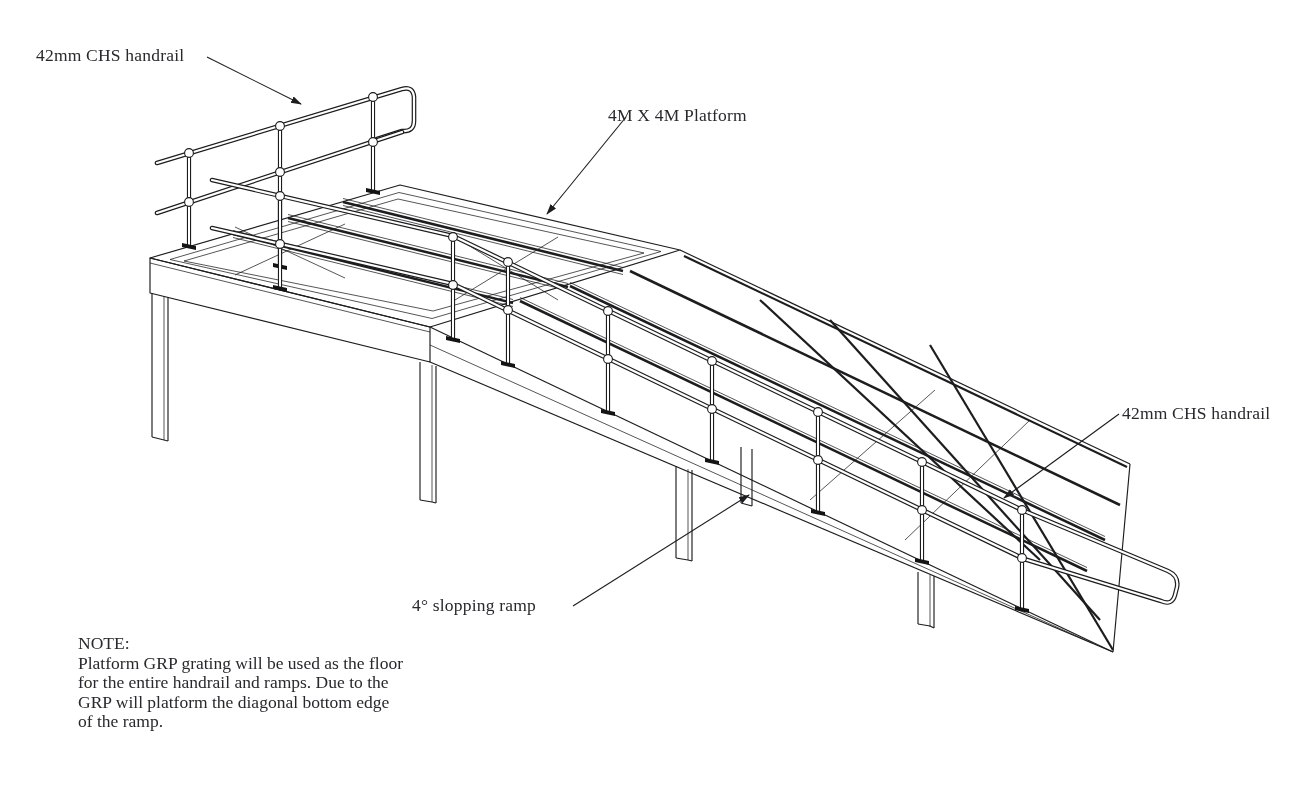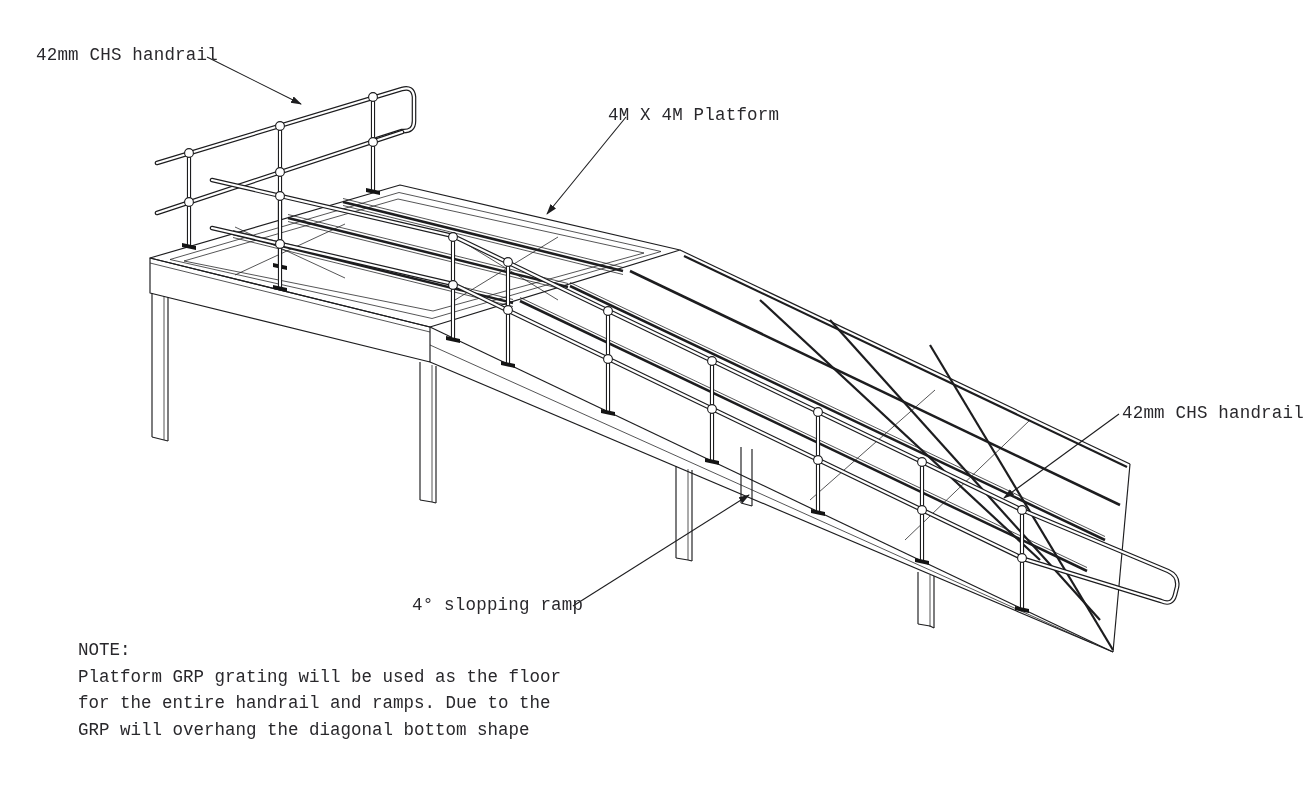--- a/index.html
+++ b/index.html
@@ -1,27 +1,27 @@
 <!DOCTYPE html>
 <html><head>
 <meta charset="utf-8">
 <style>
   html,body{margin:0;padding:0;background:#ffffff;}
   #stage{
     position:relative;width:1310px;height:788px;background:#ffffff;overflow:hidden;
-    font-family:Liberation Mono, monospace;color:#29282c;
+    font-family:Liberation Serif, serif;color:#29282c;
   }
   #drawing{position:absolute;left:0;top:0;}
   .callout{
     position:absolute;font-size:17.5px;letter-spacing:.2px;color:#29282c;white-space:nowrap;
   }
   .note{
     position:absolute;left:78px;top:634px;font-size:17.5px;line-height:19.5px;color:#29282c;
   }
-  .note div{white-space:nowrap;margin-top:7px;}
+  .note div{white-space:nowrap;}
   
   .ln{stroke:#1d1d1f;stroke-width:1.15;fill:none;stroke-linejoin:round;}
   .lt{stroke:#1d1d1f;stroke-width:.75;fill:none;}
   .thk{stroke:#1d1d1f;stroke-width:2.5;fill:none;}
   .thk2{stroke:#1d1d1f;stroke-width:2.2;fill:none;}
   .tb{stroke:#1d1d1f;stroke-width:4.6;fill:none;stroke-linecap:round;stroke-linejoin:round;}
   .tw{stroke:#ffffff;stroke-width:2.2;fill:none;stroke-linecap:round;stroke-linejoin:round;}
   .pb{stroke:#1d1d1f;stroke-width:4.2;fill:none;stroke-linecap:round;}
   .pw{stroke:#ffffff;stroke-width:2.0;fill:none;stroke-linecap:round;}
   .ball{fill:#ffffff;stroke:#1d1d1f;stroke-width:1.1;}
@@ -217,16 +217,17 @@
   <div class="callout" style="left:608px;top:105px;">4M X 4M Platform</div>
 
   <div class="callout" style="left:1122px;top:403px;">42mm CHS handrail</div>
 
   <div class="callout" style="left:412px;top:595px;">4° slopping ramp</div>
 
   <div class="note">
     <div>NOTE:</div>
     <div>Platform GRP grating will be used as the floor</div>
     <div>for the entire handrail and ramps. Due to the</div>
-    <div>GRP will overhang the diagonal bottom shape</div>
+    <div>GRP will platform the diagonal bottom edge</div>
+    <div>of the ramp.</div>
   </div>
 
 </div>
 
 </body></html>

